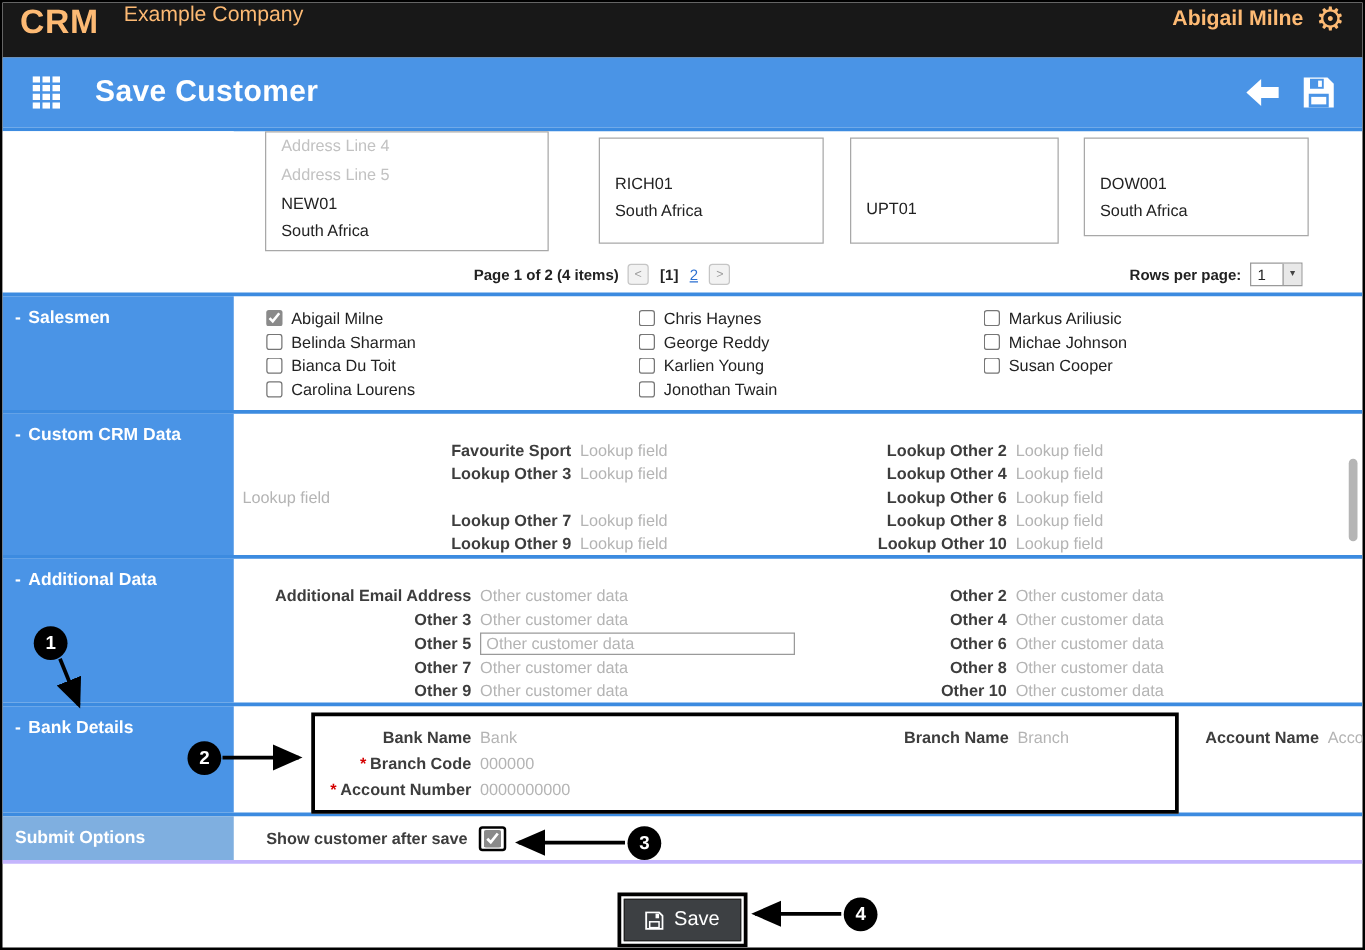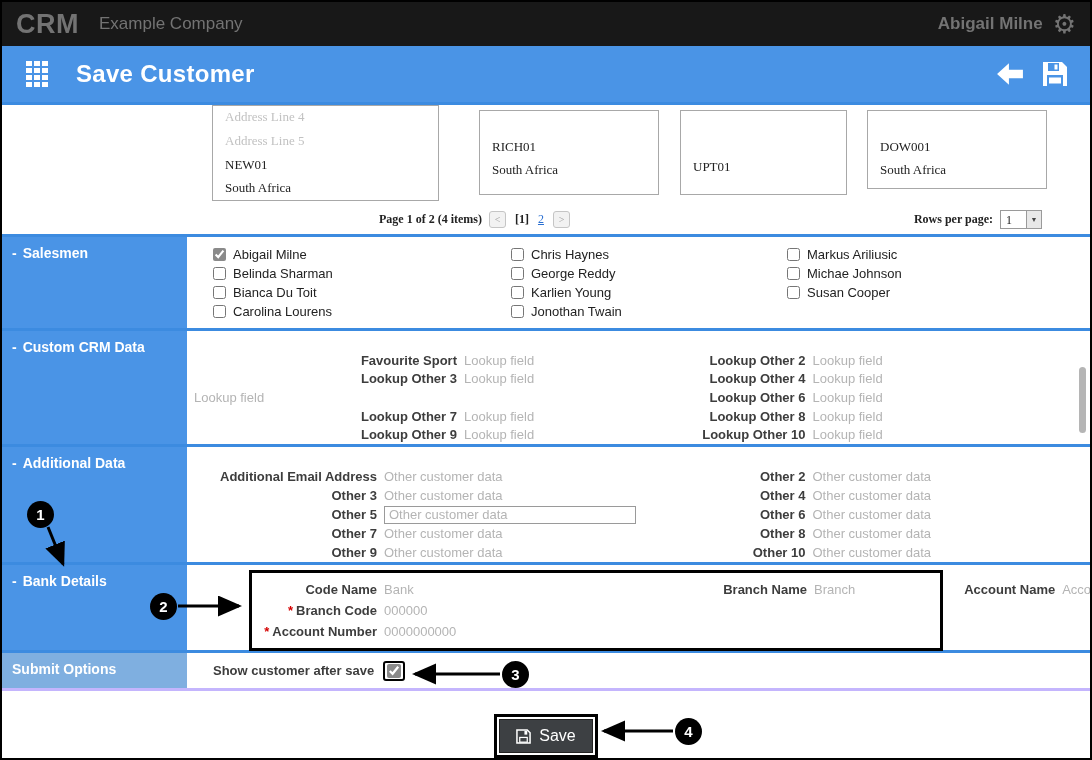--- a/index.html
+++ b/index.html
@@ -7,41 +7,41 @@
   body {
     font-family:"Liberation Sans", sans-serif;
     background:#ffffff;
     border:2px solid #000;
     position:relative;
     overflow:hidden;
     display:flex;
     flex-direction:column;
   }
   
-  .topbar { height:44px; flex:0 0 44px; background:#181818; display:flex; align-items:center; padding:0 14px; color:#737373; }
+  .topbar { height:44px; flex:0 0 44px; background:#181818; display:flex; align-items:flex-start; padding:0 14px; color:#fdba74; }
   .logo { font-size:27px; font-weight:900; letter-spacing:.5px; }
   .company { margin-left:20px; font-size:17px; }
   .topbar-right { margin-left:auto; display:flex; align-items:center; gap:10px; }
   .user { font-size:17px; font-weight:bold; }
   .gear { font-size:26px; line-height:1; cursor:pointer; }
   
   .bluebar { height:56px; flex:0 0 56px; background:#4a94e6; display:flex; align-items:center; padding:0 16px; color:#fff; }
   .building { margin-left:8px; display:flex; }
   .page-title { margin-left:28px; font-size:24px; font-weight:bold; letter-spacing:.3px; }
   .bluebar-right { margin-left:auto; display:flex; align-items:center; gap:18px; margin-right:6px; }
   .hdr-icon { cursor:pointer; display:flex; }
   
   .section { display:flex; border-top:3px solid #3c8be0; }
   .section:first-of-type { border-top:none; }
   .side { flex:0 0 185px; width:185px; background:#4a94e6; color:#fff; font-size:14px; font-weight:bold; padding:8px 10px; }
   .side.empty { background:#fff; }
   .side.light { background:#7fafe0; }
   .side .dash { margin-right:6px; }
   .content { flex:1; position:relative; }
-  .sec-cards { height:132px; flex:0 0 132px;font-family:Liberation Serif, serif; }
+  .sec-cards { height:132px; flex:0 0 132px; }
   .sec-sales { height:94px; flex:0 0 94px; }
   .sec-custom { height:116px; flex:0 0 116px; }
   .sec-add { height:118px; flex:0 0 118px; }
   .sec-bank { height:88px; flex:0 0 88px; }
   .sec-submit { height:38px; flex:0 0 38px; }
   .footer { flex:1; display:flex; justify-content:center; align-items:flex-end; padding-top:22px; border-top:3px solid #c4b5fd; }
   
   .cards { display:flex; padding-left:25px; align-items:flex-start; }
   .card { border:1px solid #a8a8a8; background:#fff; font-size:13px; color:#222; }
   .card .ghost { color:#c2c2c2; margin-bottom:8px; }
@@ -347,21 +347,21 @@
     </div>
   </div>
 </div>
 
 <div class="section sec-bank">
   <div class="side"><span class="dash">-</span><span>Bank Details</span></div>
   <div class="content">
     <div class="bankbox">
       <div class="bankcol-left">
         <div class="frow">
-            <span class="flabel">Code Name</span>
+            <span class="flabel">Bank Name</span>
             <span class="fvalue">Bank</span>
           </div>
         <div class="frow">
             <span class="flabel"><span class="req">*</span><span>Branch Code</span></span>
             <span class="fvalue">000000</span>
           </div>
         <div class="frow">
             <span class="flabel"><span class="req">*</span><span>Account Number</span></span>
             <span class="fvalue">0000000000</span>
           </div>

